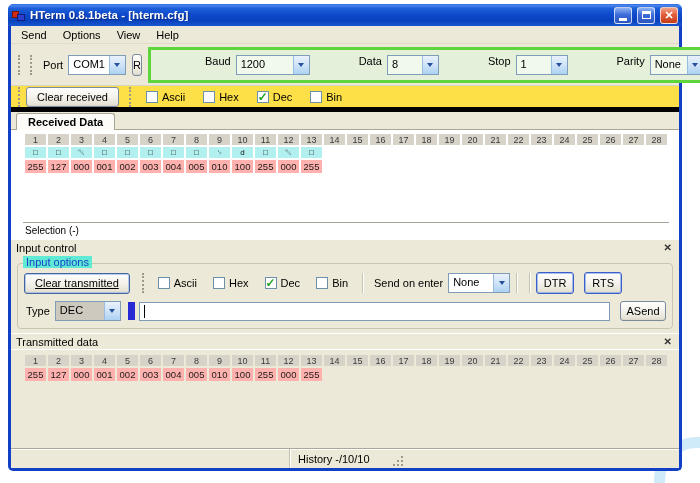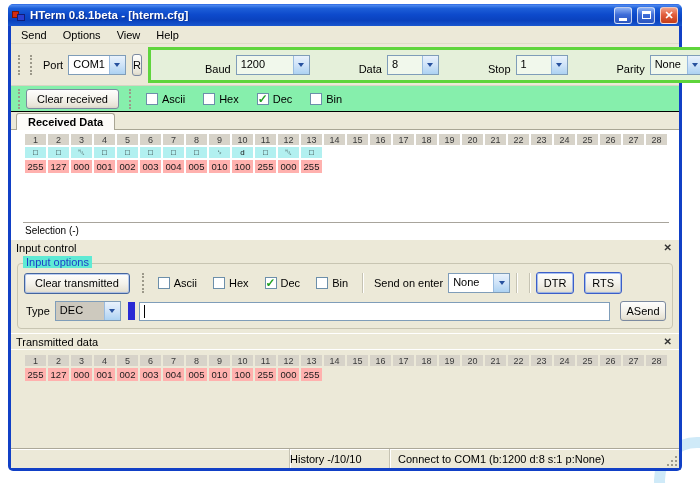--- a/index.html
+++ b/index.html
@@ -32,29 +32,29 @@
 
   
   .menubar { height:18px; flex:0 0 18px; display:flex; align-items:center; padding-left:2px;
     border-bottom:1px solid #e0dcc8; background:#ece9d8; }
   .menu-item { padding:2px 8px; }
 
   
   .toolbar1 { height:42px; flex:0 0 42px; display:flex; align-items:center; padding:0 3px;
     border-bottom:1px solid #d8d4c4; background:#ece9d8; }
   .toolbar2 { height:26px; flex:0 0 26px; display:flex; align-items:center; padding:0 3px;
-    border-bottom:1px solid #000000; background:#86efac; }
+    border-bottom:5px solid #000000; background:#fde047; }
   .grip { width:4px; height:20px; border-left:2px dotted #9c998a; margin:0 4px; flex:0 0 4px; }
   .vsep { width:1px; height:20px; background:#c6c3b3; box-shadow:1px 0 0 #fff; margin:0 6px; flex:0 0 1px; }
 
   .btn { height:22px; padding:0 10px; font-size:11px; font-family:"Liberation Sans",sans-serif;
     background:linear-gradient(180deg,#fefefd 0%,#f4f2eb 50%,#e7e3d6 88%,#d9d5c7 100%);
     border:1px solid #7c8aa0; border-radius:3px; display:inline-flex; align-items:center; justify-content:center;
     white-space:nowrap; }
-  .btn.focusd { border-color:#44659e; box-shadow:inset 0 0 0 1px rgba(150,180,235,0.65); }
+  .btn.focusd { border-color:#44659e; box-shadow:inset 0 0 0 1px rgba(150,180,235,0.65);text-decoration:underline; }
   .btn.blue { border-color:#3c5ec8; box-shadow:inset 0 0 0 1px rgba(130,165,235,0.7); }
   .lbl { margin:0 5px; white-space:nowrap; }
 
   .combo { display:inline-flex; align-items:stretch; height:20px; border:1px solid #7f9db9; background:#fff; }
   .combo .val { flex:1; font-size:11px; padding:2px 4px 16px 4px; white-space:nowrap; overflow:hidden; }
   .combo .dd { width:16px; flex:0 0 16px; border-left:1px solid #9abce0;
     background:linear-gradient(180deg,#e9f2fc 0%,#cfe3f8 50%,#add2f2 100%);
     display:flex; align-items:center; justify-content:center; }
   .combo .arr { width:0; height:0; border-left:3.5px solid transparent; border-right:3.5px solid transparent;
     border-top:4.5px solid #27519e; }
@@ -65,21 +65,21 @@
   .cb.checked .box::after { content:"✓"; position:absolute; left:0px; top:-2px; color:#21a121;
     font-size:12px; font-weight:bold; }
 
   
   .green-frame { flex:1; align-self:center; height:36px; margin-left:6px;
     border:3px solid #5fd53c; background:#e5f0da; display:flex; align-items:center;
     padding:0 5px; justify-content:space-between; }
   .green-frame .combo { background:#f1f8ec; }
   .green-frame .combo .val { background:#f1f8ec; }
   .green-frame .cb .box { background:#f6fbf3; }
-  .fieldgrp { display:flex; align-items:flex-end;margin-left:44px; }
+  .fieldgrp { display:flex; align-items:flex-start;margin-left:44px; }
 
   
   .tabstrip { height:17px; flex:0 0 17px; display:flex; align-items:flex-end; padding-left:5px; background:#ece9d8; }
   .tab { background:#fcfbf8; border:1px solid #a9a694; border-bottom:none; border-radius:3px 3px 0 0;
     padding:2px 11px 2px; font-weight:bold; position:relative; top:1px; z-index:2; }
   .received-area { height:110px; flex:0 0 110px; background:#fff; border-top:1px solid #a9a694;
     position:relative; z-index:1; padding:4px 0 0 14px; }
   .cellrow { display:flex; gap:2px; margin-bottom:2px; }
   .hcell { width:21px; height:11px; background:#d7d3c9; color:#3a3a3a; font-size:9px;
     display:inline-flex; align-items:center; justify-content:center; flex:0 0 21px; }
@@ -106,21 +106,21 @@
   .caret { width:1px; height:13px; background:#000; margin-left:4px; }
 
   
   .trans-area { flex:1; background:#ece9d8; padding:5px 0 0 14px; border-top:1px solid #fff; }
 
   
   .statusbar { height:20px; flex:0 0 20px; display:flex; align-items:stretch;
     border-top:1px solid #aca899; box-shadow:inset 0 1px 0 #fff; background:#ece9d8; font-size:11px; }
   .sb-sec { border-left:1px solid #c6c3b3; box-shadow:inset 1px 0 0 #fff; display:flex; align-items:center; }
   .sb-left { flex:0 0 278px; border-left:none; box-shadow:none; }
-  .sb-history { flex:0 0 100px; }
+  .sb-history { flex:0 0 100px; padding-left:8px; }
   .sb-connect { flex:1; padding-left:8px; }
   .sb-grip { flex:0 0 16px; position:relative; border-left:none; box-shadow:none; }
   .sb-grip::after { content:""; position:absolute; right:2px; bottom:2px; width:2px; height:2px; background:#9d9b8d;
     box-shadow:-4px 0 0 #9d9b8d,-8px 0 0 #9d9b8d,0 -4px 0 #9d9b8d,-4px -4px 0 #9d9b8d,0 -8px 0 #9d9b8d; }
 </style>
 </head>
 <body>
 
 <div class="stage">
   <div class="decor-circle"></div>
@@ -401,18 +401,17 @@
           <span class="dcell">100</span>
           <span class="dcell">255</span>
           <span class="dcell">000</span>
           <span class="dcell">255</span>
         </div>
     </div>
 
     <div class="statusbar">
       <div class="sb-sec sb-left"></div>
       <div class="sb-sec sb-history">History -/10/10</div>
-      <div class="sb-sec sb-connect">Connect to COM1 (b:1200 d:8 s:1 p:None)</div>
       <div class="sb-sec sb-grip"></div>
     </div>
 
   </div>
 </div>
 
 </body></html>

